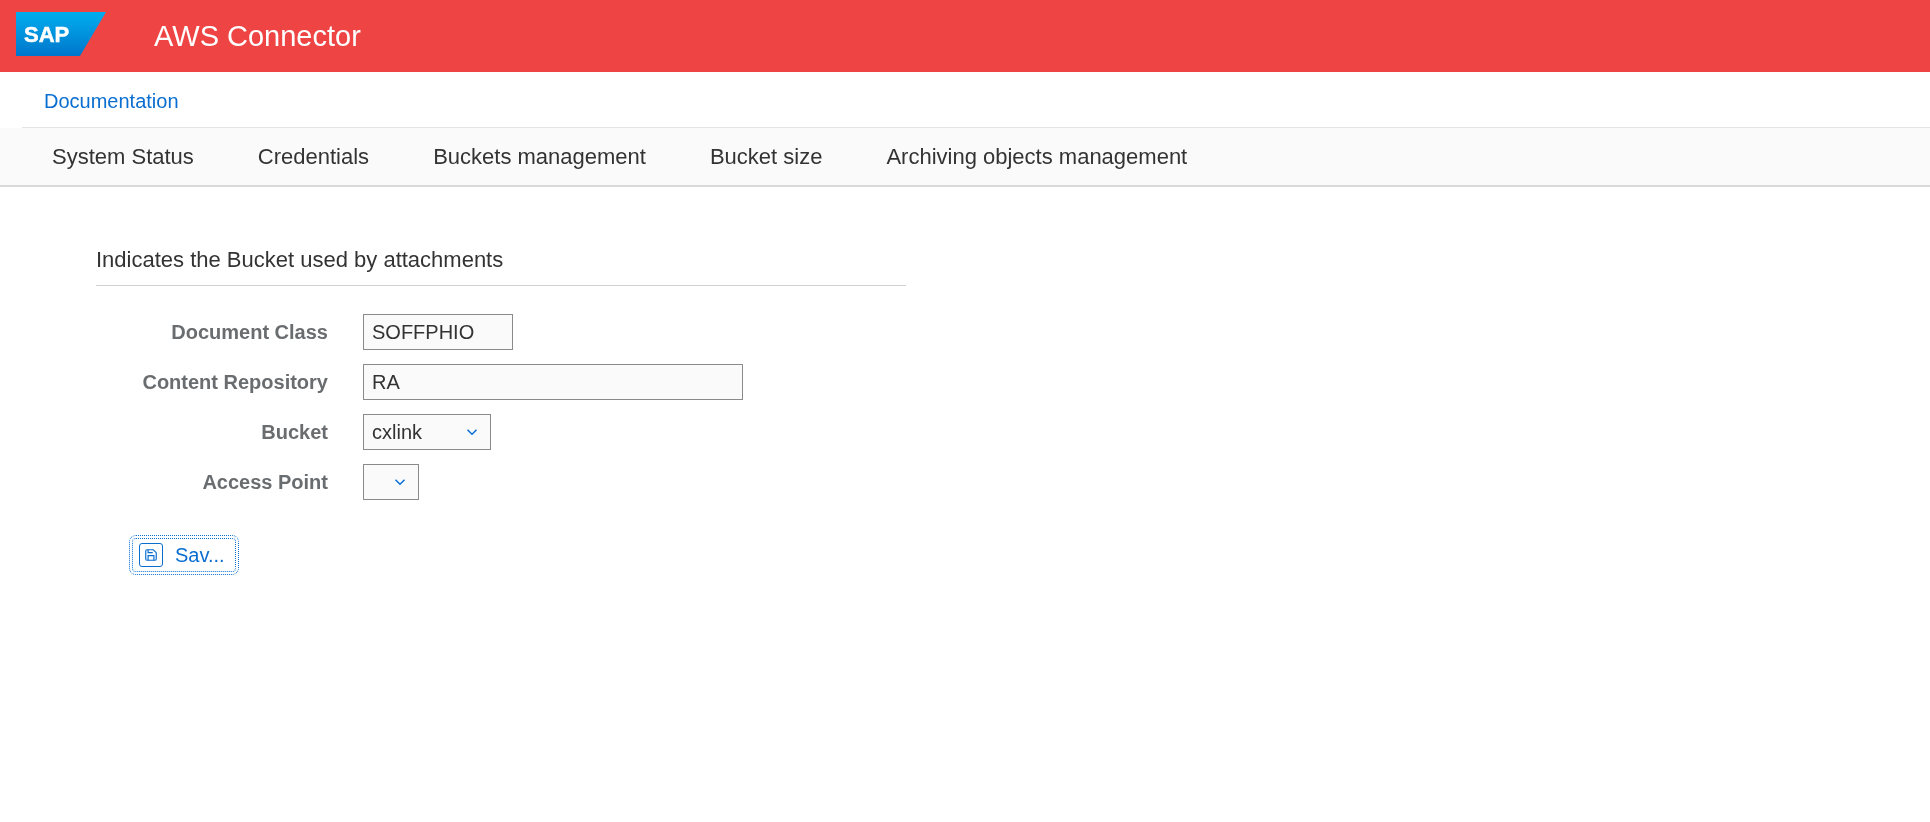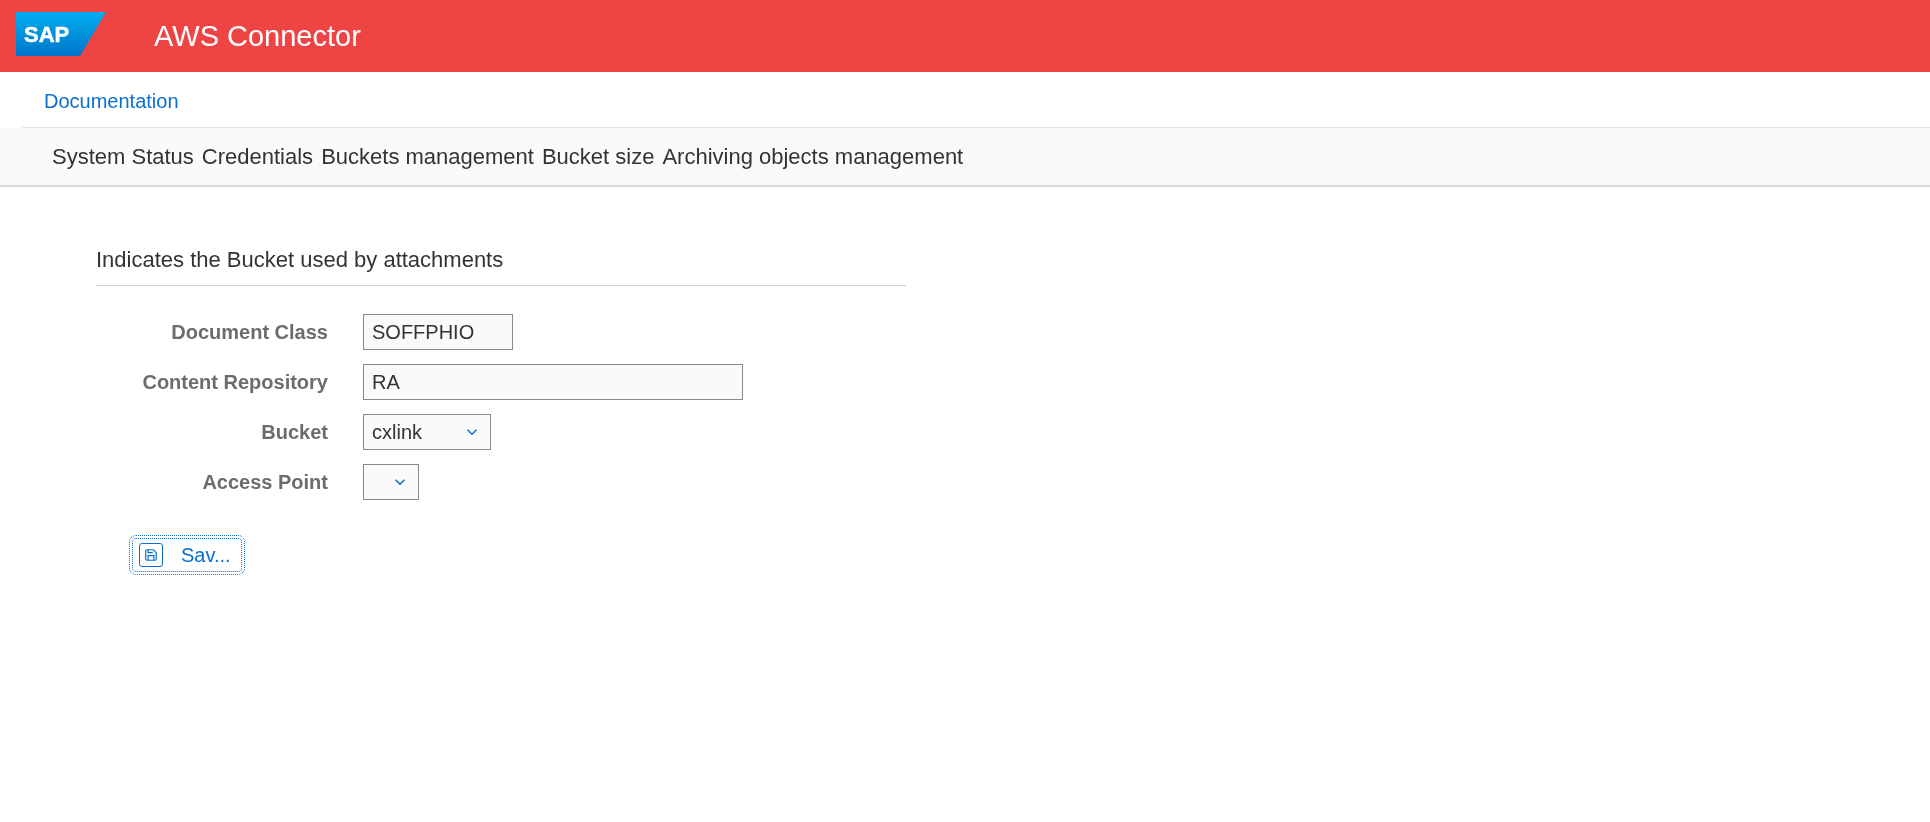--- a/index.html
+++ b/index.html
@@ -31,20 +31,21 @@
       margin-left: 22px;
     }
     .doc-link {
       color: #0a6ed1;
       font-size: 20px;
       text-decoration: none;
       cursor: pointer;
     }
     .tabs {
       display: flex;
+      gap: 56px;
       padding: 0 48px;
       border-bottom: 2px solid #d9d9d9;
       background: #fafafa;
     }
     .tab {
       padding: 16px 4px 14px;
       font-size: 22px;
       color: #333;
       cursor: pointer;
       border-bottom: 3px solid transparent;
@@ -112,21 +113,21 @@
       align-items: center;
       justify-content: center;
       color: #0a6ed1;
     }
     .combo.empty .combo-value { min-width: 18px; }
     .save-button {
       margin-top: 24px;
       margin-left: 36px;
       display: inline-flex;
       align-items: center;
-      gap: 18px;
+      gap: 12px;
       border: 1px dotted #0a6ed1;
       outline: 1px dotted #0a6ed1;
       outline-offset: 2px;
       background: #fff;
       color: #0a6ed1;
       font-size: 20px;
       padding: 4px 10px 4px 6px;
       cursor: pointer;
       border-radius: 4px;
     }

